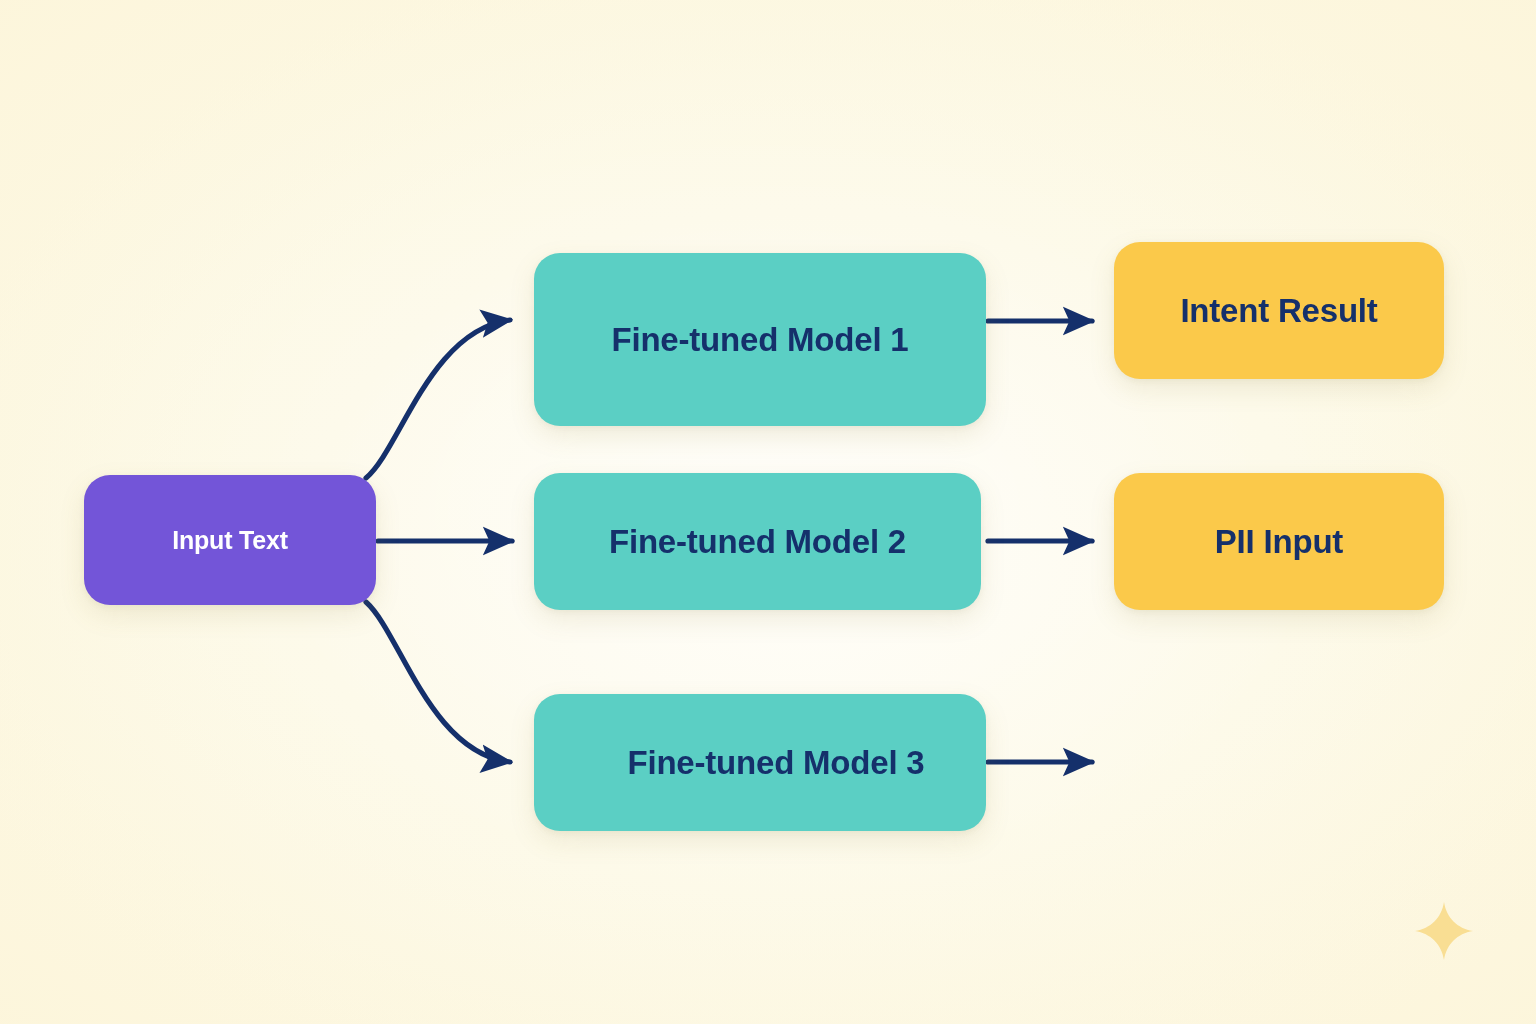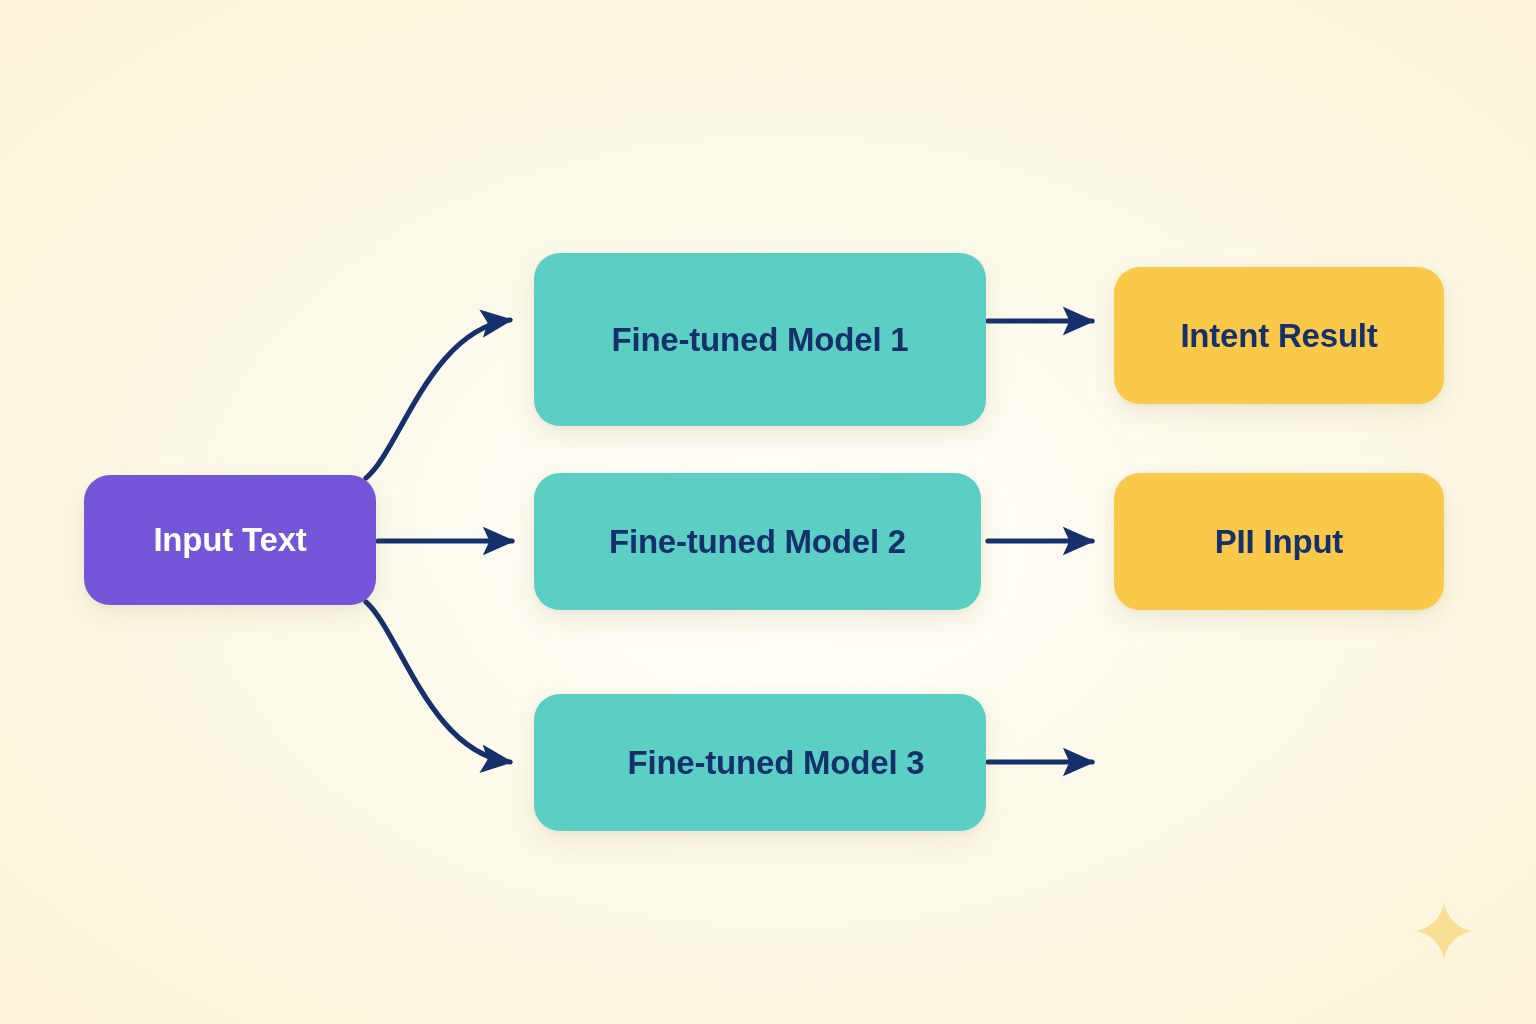--- a/index.html
+++ b/index.html
@@ -56,21 +56,21 @@
     border-radius: 26px;
     font-weight: bold;
     letter-spacing: -0.2px;
     box-shadow: 0 10px 26px rgba(150, 135, 60, 0.13),
                 0 2px 6px rgba(120, 110, 50, 0.07);
   }
 
   .node-input {
     background: #7355d8;
     color: #ffffff;
-    font-size: 33px;
+    font-size: 25px;
   }
 
   .node-model {
     background: #5bcfc4;
     color: #15306b;
     font-size: 33px;
   }
 
   .node-result {
     background: #fbc94a;
@@ -119,21 +119,21 @@
   </div>
 
   <div class="node node-model" style="left:534px; top:473px; width:447px; height:137px;">
     <span>Fine-tuned Model 2</span>
   </div>
 
   <div class="node node-model" style="left:534px; top:694px; width:452px; height:137px;padding-left:32px;">
     <span>Fine-tuned Model 3</span>
   </div>
 
-  <div class="node node-result" style="left:1114px; top:267px; width:330px; height:137px;">
+  <div class="node node-result" style="left:1114px; top:242px; width:330px; height:137px;">
     <span>Intent Result</span>
   </div>
 
   <div class="node node-result" style="left:1114px; top:473px; width:330px; height:137px;">
     <span>PII Input</span>
   </div>
 
 
   <svg id="sparkle" style="left:1413px; top:900px;" width="62" height="62" viewBox="0 0 62 62">
     <path d="M31 2 C33.4 17.6 44.4 28.6 60 31 C44.4 33.4 33.4 44.4 31 60

